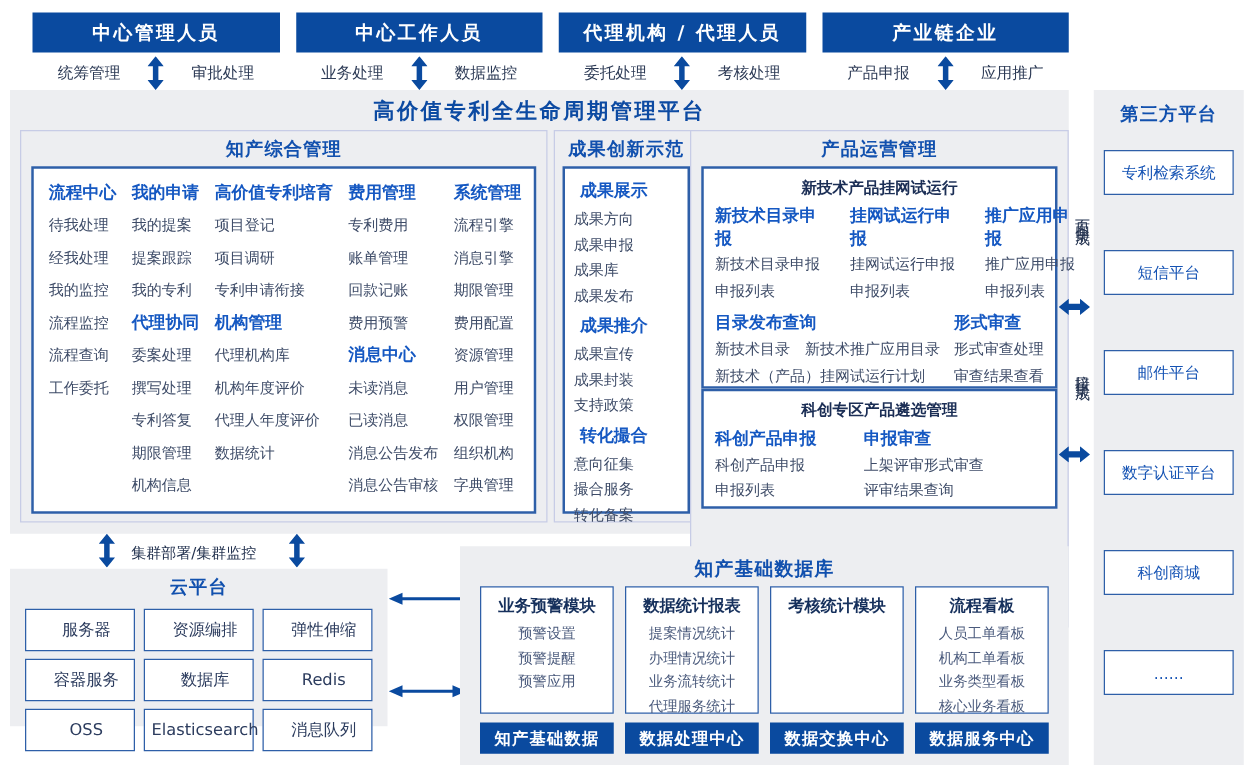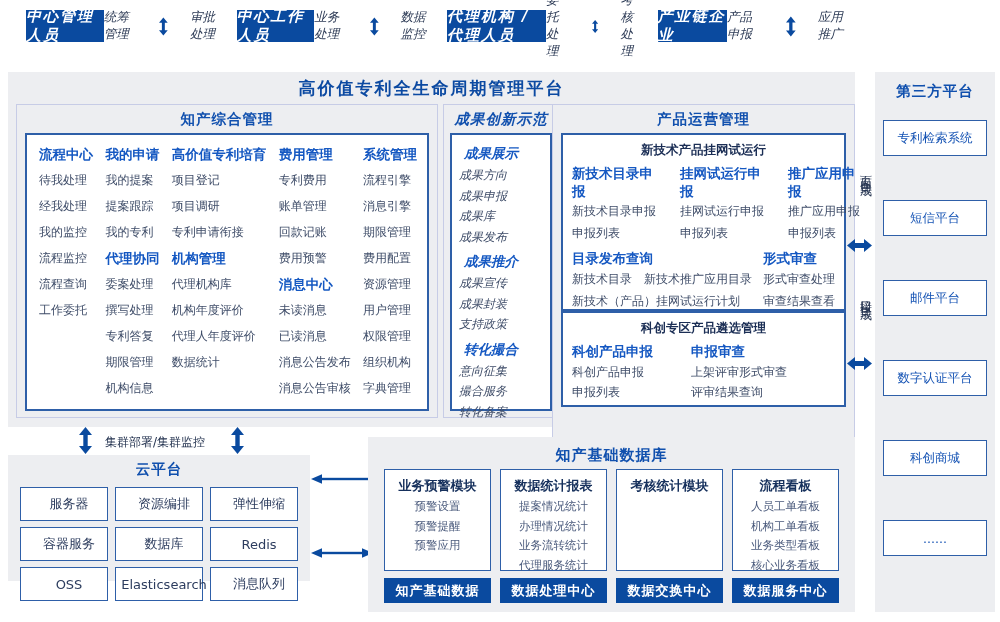--- a/index.html
+++ b/index.html
@@ -2,21 +2,21 @@
 <html><head>
 <meta charset="utf-8">
 <style>
   * { margin:0; padding:0; box-sizing:border-box; }
   html,body { width:1000px; height:622px; background:#ffffff;
     font-family:"DejaVu Sans","Liberation Sans",sans-serif; }
   #stage { position:relative; width:1000px; height:622px; overflow:hidden; background:#fff; }
 
   
   .roles { position:absolute; left:26px; top:10px; width:829px; display:flex; gap:13px; }
-  .role { flex:1; display:flex; flex-direction:row;font-style:italic; }
+  .role { flex:1; display:flex; flex-direction:column; }
   .role-bar { height:32px; background:#0a4a9f; color:#fff; font-size:15px; font-weight:bold;
     letter-spacing:2px; display:flex; align-items:center; justify-content:center; }
   .role-sub { height:32px; display:flex; align-items:center; justify-content:center; gap:22px;
     font-size:12.5px; color:#2c3a55; }
 
   
   .panel { background:#edeef1; }
   #main-panel { position:absolute; left:8px; top:72px; width:847px; height:355px; }
   #main-title { position:absolute; left:8px; top:77px; width:847px; text-align:center;
     font-size:17px; font-weight:bold; color:#0c4aa2; letter-spacing:2px; }
@@ -28,21 +28,21 @@
 
   
   #sec-ip { left:16px; top:104px; width:422px; height:314px; }
   #sec-ip .wbox { margin:0 8px; height:278px; display:flex; justify-content:space-between;
     padding:6px 10px 6px 12px; }
   .ip-col { display:flex; flex-direction:column; }
   .ip-col .grp-title { font-size:13.5px; font-weight:bold; color:#1558c2; line-height:26px; white-space:nowrap; }
   .ip-col .item { font-size:12px; color:#3e4c68; line-height:26px; white-space:nowrap; }
 
   
-  #sec-achv { left:443px; top:104px; width:116px; height:314px;font-style:italic; }
+  #sec-achv { left:443px; top:104px; width:116px; height:314px; }
   #sec-achv .wbox { margin:0 6px; height:278px; padding:4px 4px 8px 7px; }
   #sec-achv .grp-title { font-size:13.5px; font-weight:bold; color:#1558c2; line-height:24px;
     padding-left:5px; margin-top:2px; white-space:nowrap; }
   #sec-achv .item { font-size:12px; color:#3e4c68; line-height:20.5px; white-space:nowrap; }
 
   
   #sec-prod { left:552px; top:104px; width:303px; height:398px; }
   #sec-prod .wbox { margin:0 8px; padding:7px 9px 5px 9px; }
   .sub-title { text-align:center; font-size:12.5px; font-weight:bold; color:#1b2e55; }
   #prod-box1 { height:178px; }

